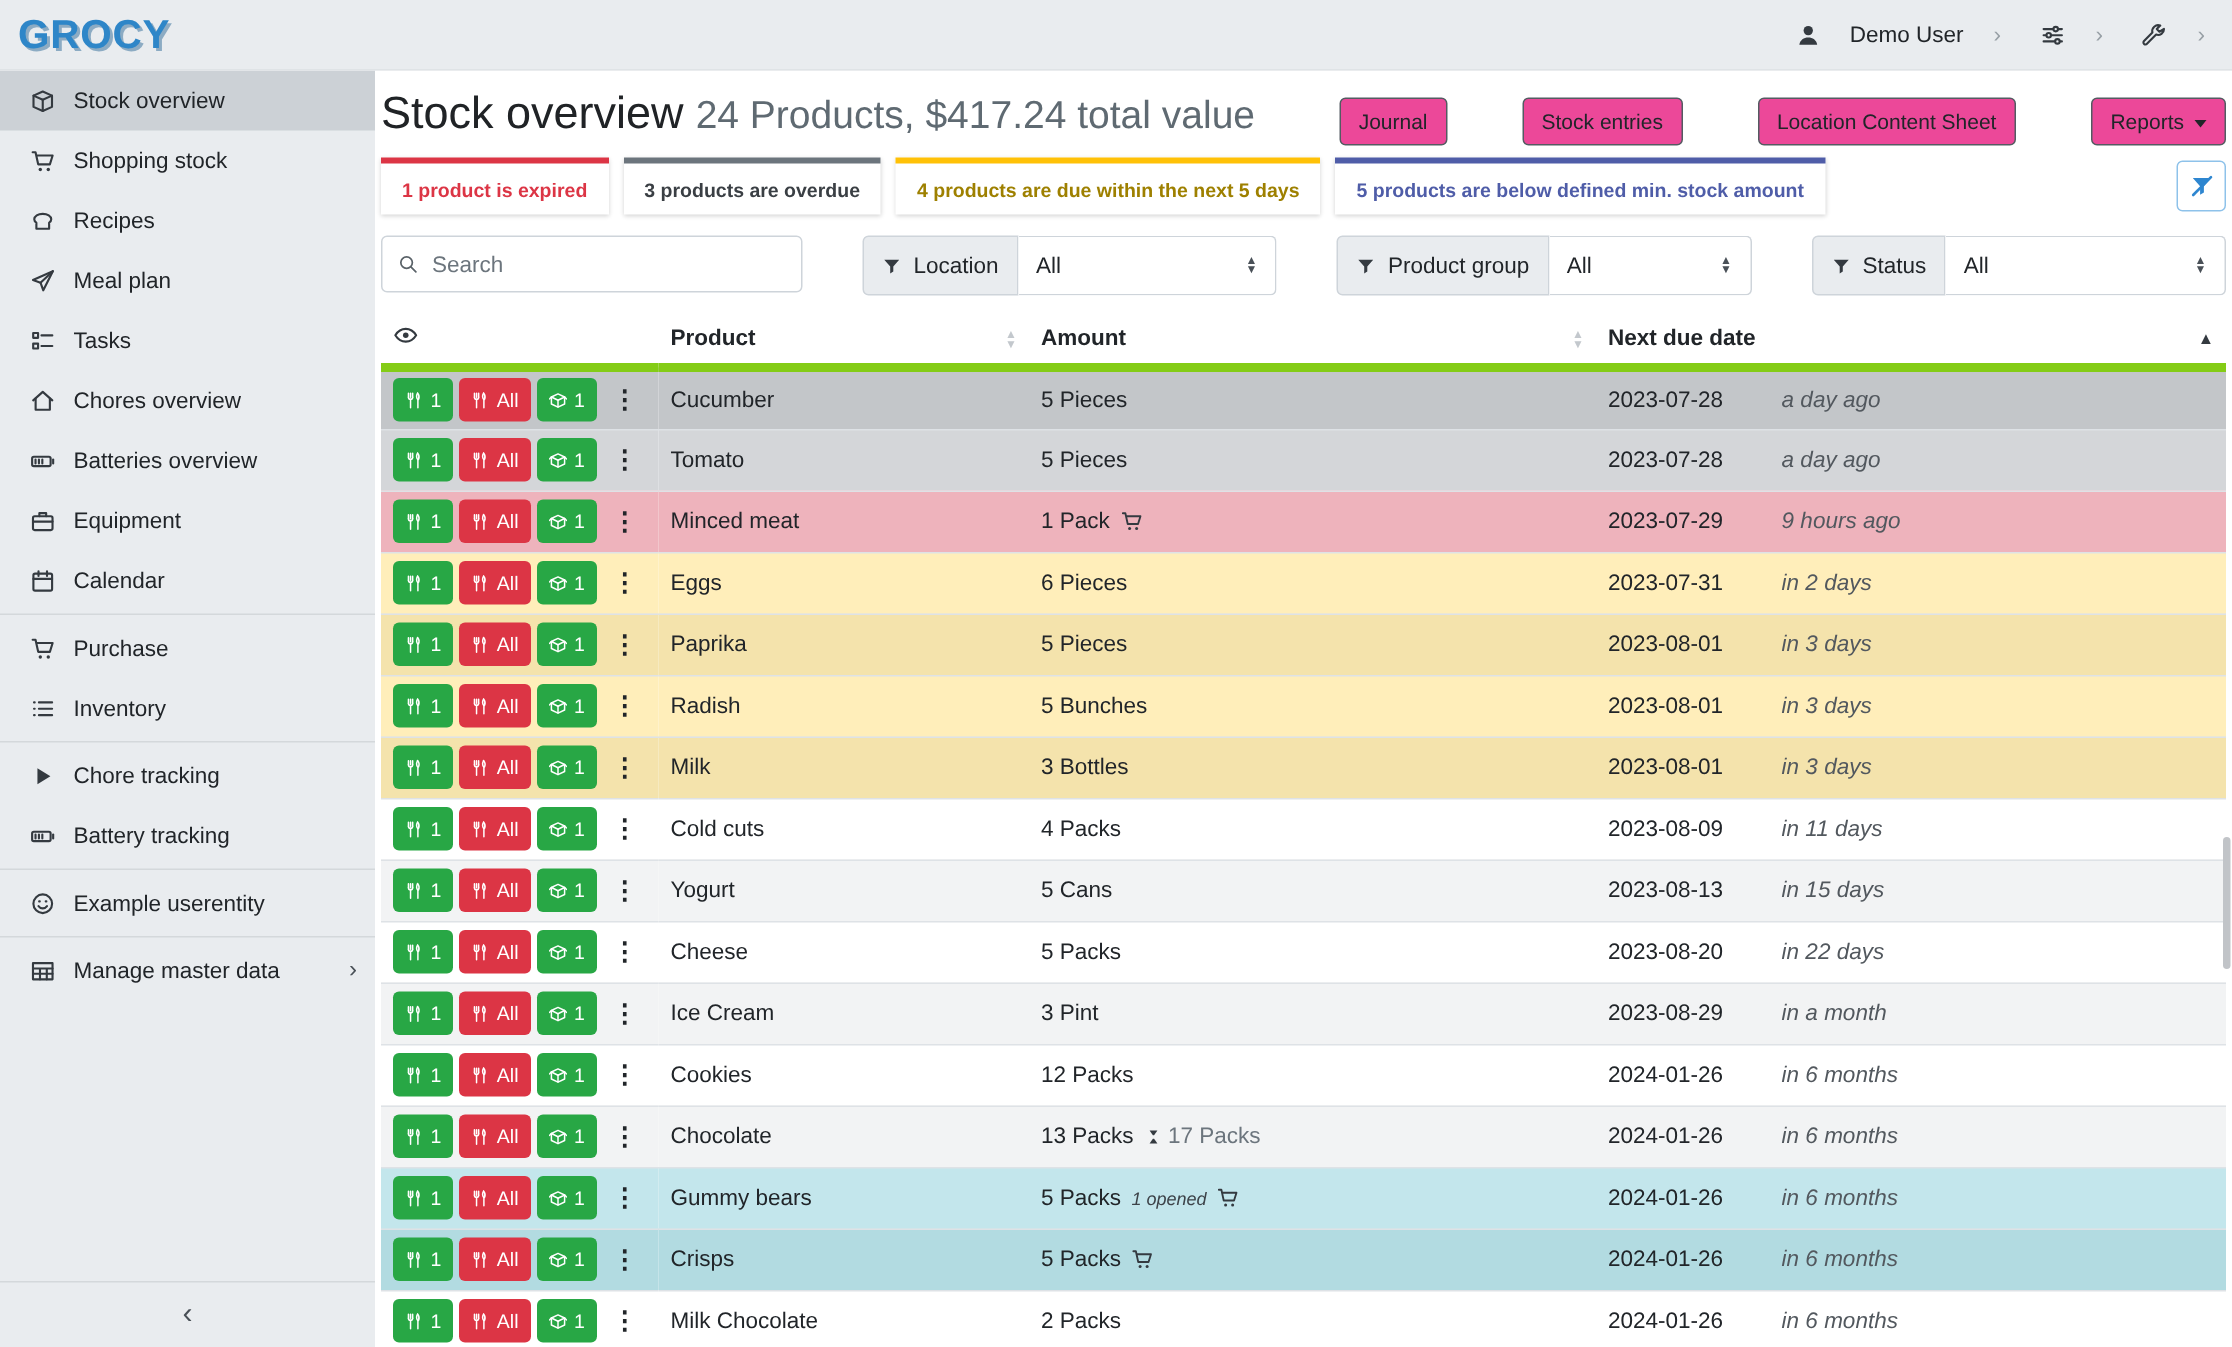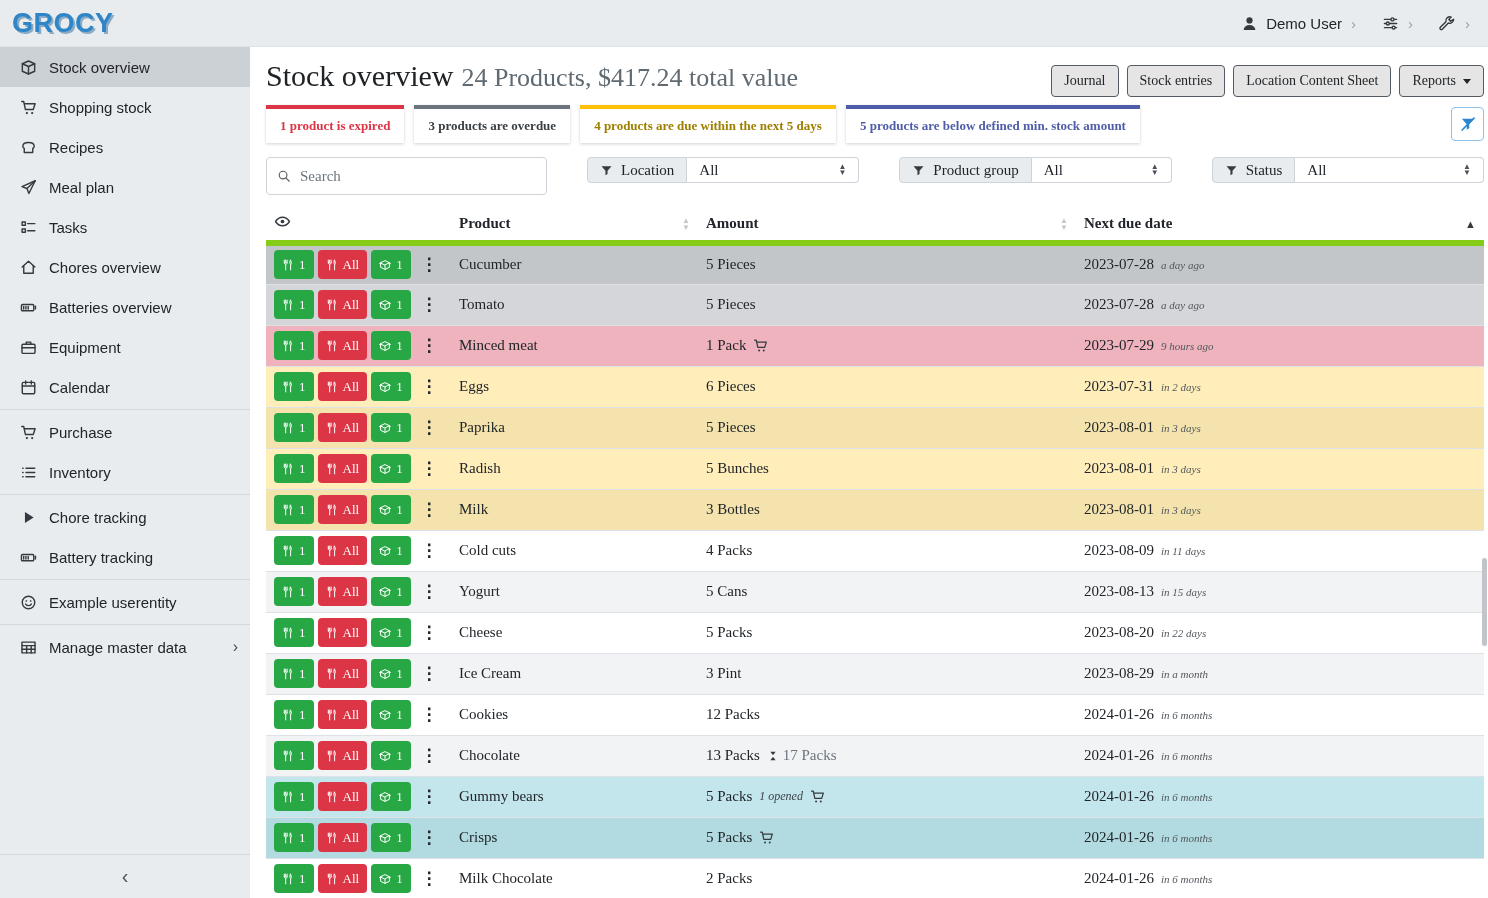--- a/index.html
+++ b/index.html
@@ -6,67 +6,67 @@
   html,body { width:1488px; height:898px; overflow:hidden; }
   body { font-family: "Liberation Sans", sans-serif; background:#fff; color:#212529; }
   .app { position:relative; width:1488px; height:898px; overflow:hidden; background:#fff; }
 
   
   .topbar { position:absolute; top:0; left:0; width:100%; height:47px; background:#e9ecef;
             display:flex; align-items:center; padding:0 18px 0 12px; border-bottom:1px solid #dfe3e6; z-index:5; }
   .logo { font-size:27px; font-weight:800; letter-spacing:.5px; color:#2e86c8;
           text-shadow:2px 2px 0 rgba(27,94,143,.45); cursor:pointer; }
   .topbar-right { margin-left:auto; display:flex; align-items:center; gap:26px; }
-  .topbar-item { display:flex; align-items:center; gap:8px; font-size:15px; color:#212529; cursor:pointer; }
+  .topbar-item { display:flex; align-items:center; gap:19px; font-size:15px; color:#212529; cursor:pointer; }
   .topbar-item [data-icon] svg { width:17px; height:17px; color:#343a40; }
   .chev { color:#98a0a6; font-size:15px; margin-left:1px; }
 
   
   .sidebar { position:absolute; top:47px; left:0; width:250px; bottom:0; background:#e9ecef; }
   .side-item { display:flex; align-items:center; gap:11px; height:40px; padding:0 12px 0 18px;
                font-size:15px; color:#212529; cursor:pointer; }
   .side-item.active { background:#ccd1d6; }
   .sicon { width:20px; display:inline-flex; justify-content:center; color:#343a40; }
   .sicon svg { width:17px; height:17px; }
   .slabel { white-space:nowrap; }
   .schev { margin-left:auto; color:#495057; font-size:16px; }
   .side-divider { height:1px; background:#d4d8db; margin:2px 0; }
   .sidebar-collapse { position:absolute; bottom:0; left:0; right:0; height:44px; display:flex;
                       align-items:center; justify-content:center; color:#495057; font-size:20px;
                       border-top:1px solid #d4d8db; cursor:pointer; }
 
   
-  .main { position:absolute; top:47px; left:250px; right:0; bottom:0; padding:10px 4px 0 16px; overflow:hidden; background:#fff;font-family:Liberation Serif, serif; }
+  .main { position:absolute; top:47px; left:250px; right:0; bottom:0; padding:10px 4px 0 4px; overflow:hidden; background:#fff; }
 
   .page-head { display:flex; justify-content:space-between; align-items:flex-start; margin-bottom:8px; }
   .page-title-line { font-size:30px; font-weight:500; color:#202326; margin-top:2px; }
   .subtitle { font-size:26px; font-weight:300; color:#5f6a72; margin-left:8px; }
   .head-buttons { display:flex; gap:8px; margin-top:8px; }
-  .hbtn { background:#e5e5e5; border:1px solid #545b62; color:#212529; border-radius:4px;
-          font-size:14px; padding:7px 12px; cursor:pointer; font-family:inherit; white-space:nowrap; }
+  .hbtn { background:#ec4899; border:1px solid #545b62; color:#212529; border-radius:4px;
+          font-size:14px; padding:7px 12px; cursor:pointer; font-family:inherit; white-space:nowrap;margin-left:42px; }
   .caret { display:inline-block; margin-left:7px; vertical-align:middle;
            border-left:4px solid transparent; border-right:4px solid transparent; border-top:5px solid #212529; }
 
   
   .status-row { display:flex; gap:10px; align-items:stretch; height:38px; margin-bottom:14px; }
   .scard { background:#fff; border-top:4px solid #999; box-shadow:0 1px 3px rgba(0,0,0,.18);
            padding:0 14px; display:flex; align-items:center; font-size:13px; font-weight:700; cursor:pointer; white-space:nowrap; }
   .clear-filter { margin-left:auto; align-self:center; width:33px; height:34px; background:#fff;
                   border:1px solid #8ec2ea; border-radius:4px; color:#2e86d0; display:flex;
                   align-items:center; justify-content:center; cursor:pointer; }
   .clear-filter svg { width:16px; height:16px; }
 
   
   .filter-row { display:flex; gap:40px; margin-bottom:12px; }
   .searchbox { width:281px; height:38px; border:1px solid #ced4da; border-radius:4px; background:#fff;
                display:flex; align-items:center; padding:0 10px; gap:9px; flex:none; }
   .searchbox [data-icon] svg { width:14px; height:14px; color:#5a6268; }
   .searchbox input { border:none; outline:none; font-size:15px; flex:1; font-family:inherit; color:#212529; background:transparent; }
   .searchbox input::placeholder { color:#6c757d; }
-  .fgroup { display:flex; flex:1; height:26px; min-width:0; }
+  .fgroup { display:flex; flex:1; height:40px; min-width:0; }
   .fprepend { display:flex; align-items:center; gap:8px; padding:0 12px; background:#e9ecef;
               border:1px solid #ced4da; border-radius:4px 0 0 4px; font-size:15px; color:#212529; white-space:nowrap; }
   .fprepend [data-icon] svg { width:13px; height:13px; color:#343a40; }
   .fselect { flex:1; background:#fff; border:1px solid #ced4da; border-left:none; border-radius:0 4px 4px 0;
              display:flex; align-items:center; padding:0 12px; font-size:15px; cursor:pointer; }
   .sel-arrows { margin-left:auto; display:flex; flex-direction:column; font-size:8px; line-height:6px; color:#495057; }
 
   
   table { width:100%; border-collapse:collapse; font-size:15px; color:#212529; table-layout:fixed; }
   thead th { text-align:left; padding:6px 8px; border-bottom:6px solid #84cc16; font-weight:700;
@@ -83,21 +83,21 @@
   .rbtn.green { background:#28a745; } .rbtn.red { background:#dc3545; }
   .rbtn.dots { background:transparent; color:#212529; font-size:17px; font-weight:700; padding:0 6px; }
   .bicon svg { width:12px; height:12px; display:block; }
   .amt-wrap { display:flex; align-items:center; gap:7px; }
   .opened { font-size:12px; font-style:italic; color:#3d4349; }
   .agg { display:inline-flex; align-items:center; gap:4px; color:#6c757d; }
   .aicon svg { width:12px; height:12px; color:#343a40; }
   .agg-text { font-size:15px; color:#6c757d; }
   .cicon { display:inline-flex; color:#343a40; } .cicon svg { width:15px; height:15px; }
   .due-wrap { display:flex; align-items:baseline; gap:7px; }
-  .dnote { font-size:11px; font-style:italic; color:#52585e; }
+  .dnote { font-size:15px; font-style:italic; color:#52585e;margin-left:32px; }
 
   
   tr.state-normal.even td   { background:#ffffff; }
   tr.state-normal.odd td    { background:#f2f3f4; }
   tr.state-overdue.even td  { background:#d4d6d9; }
   tr.state-overdue.odd td   { background:#c3c6c9; }
   tr.state-expired.odd td   { background:#eeb3bc; }
   tr.state-due-soon.even td { background:#ffeeba; }
   tr.state-due-soon.odd td  { background:#f4e3ac; }
   tr.state-below-min.even td{ background:#c3e6ec; }

